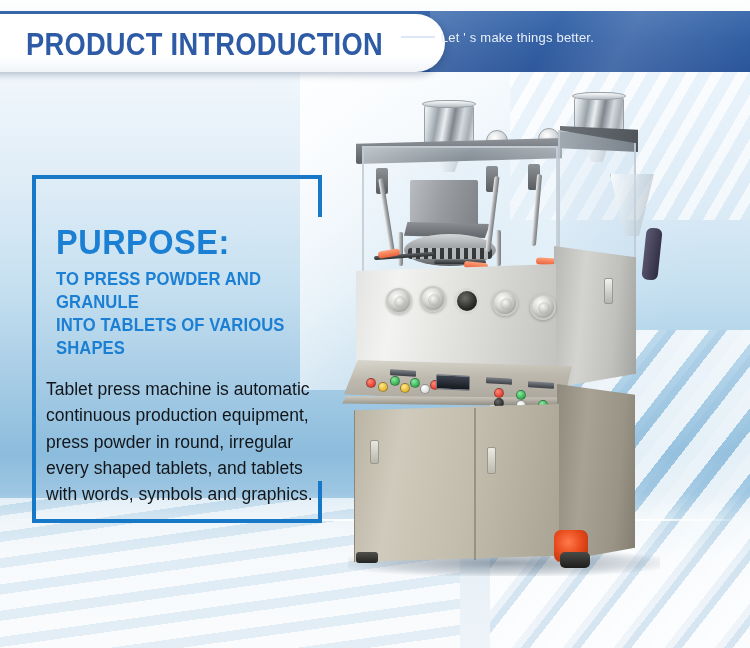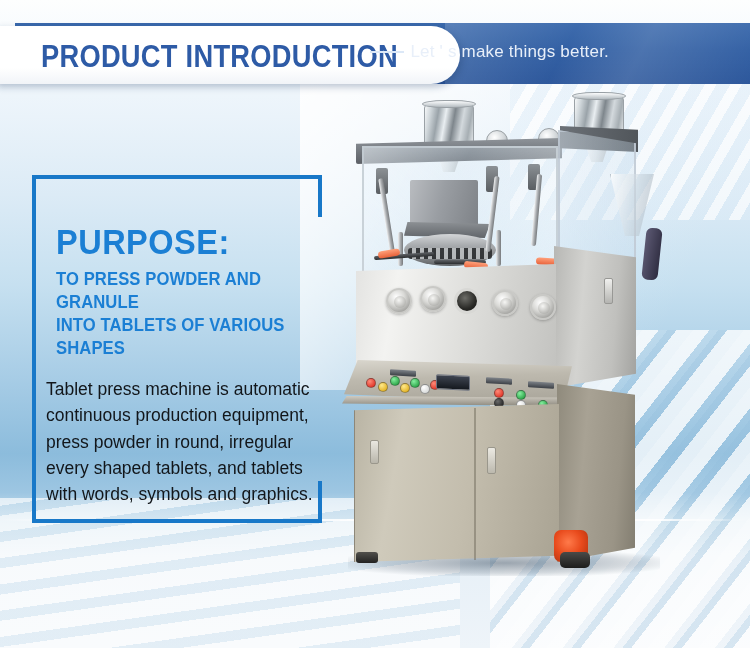--- a/index.html
+++ b/index.html
@@ -51,21 +51,21 @@
       rgba(255,255,255,0.9) 0px, rgba(255,255,255,0.9) 10px,
       rgba(223,237,248,0.5) 10px, rgba(223,237,248,0.5) 22px);
     opacity:0.75;
   }
   .bg-floorline{
     position:absolute; left:0; right:0; top:519px; height:2px;
     background:linear-gradient(90deg, rgba(255,255,255,0) 0%, rgba(255,255,255,0.85) 12%, rgba(255,255,255,0.9) 88%, rgba(255,255,255,0) 100%);
   }
 
   
-  .header{ position:absolute; left:0; top:12px; width:602px; height:88px;margin-left:15px; }
+  .header{ position:absolute; left:0; top:0; width:602px; height:88px; }
   .header-band{
     position:absolute; left:0; top:11px; width:750px; height:61px;
     background:linear-gradient(180deg,#3a69ac 0%, #2f5da2 45%, #2a559a 100%);
   }
   .header-band-sheen{
     position:absolute; left:430px; top:11px; width:320px; height:61px;
     background:linear-gradient(118deg, rgba(255,255,255,0.16) 0%, rgba(255,255,255,0.02) 38%, rgba(255,255,255,0.14) 60%, rgba(255,255,255,0.0) 100%);
   }
   .header-pill{
     position:absolute; left:-20px; top:14px; width:465px; height:58px;
@@ -78,21 +78,21 @@
     font-size:31px; font-weight:bold;
     letter-spacing:0.3px;
     color:#2e5ba6;
     transform:scaleX(0.88);
     transform-origin:left center;
     white-space:nowrap;
     text-shadow:0 1px 0 rgba(255,255,255,0.9);
   }
   .header-tagline{
     position:absolute; right:8px; top:30px;
-    font-size:17px; color:#e8eff9; white-space:nowrap;
+    font-size:13px; color:#e8eff9; white-space:nowrap;
     letter-spacing:0.2px;
   }
   .header-dash{
     display:inline-block; width:34px; height:2px;
     background:#dce8f7; vertical-align:4px; margin-right:6px;
   }
 
   
   .frame{ position:absolute; left:32px; top:175px; width:290px; height:348px; }
   .frame span{ position:absolute; background:#1878c8; }

